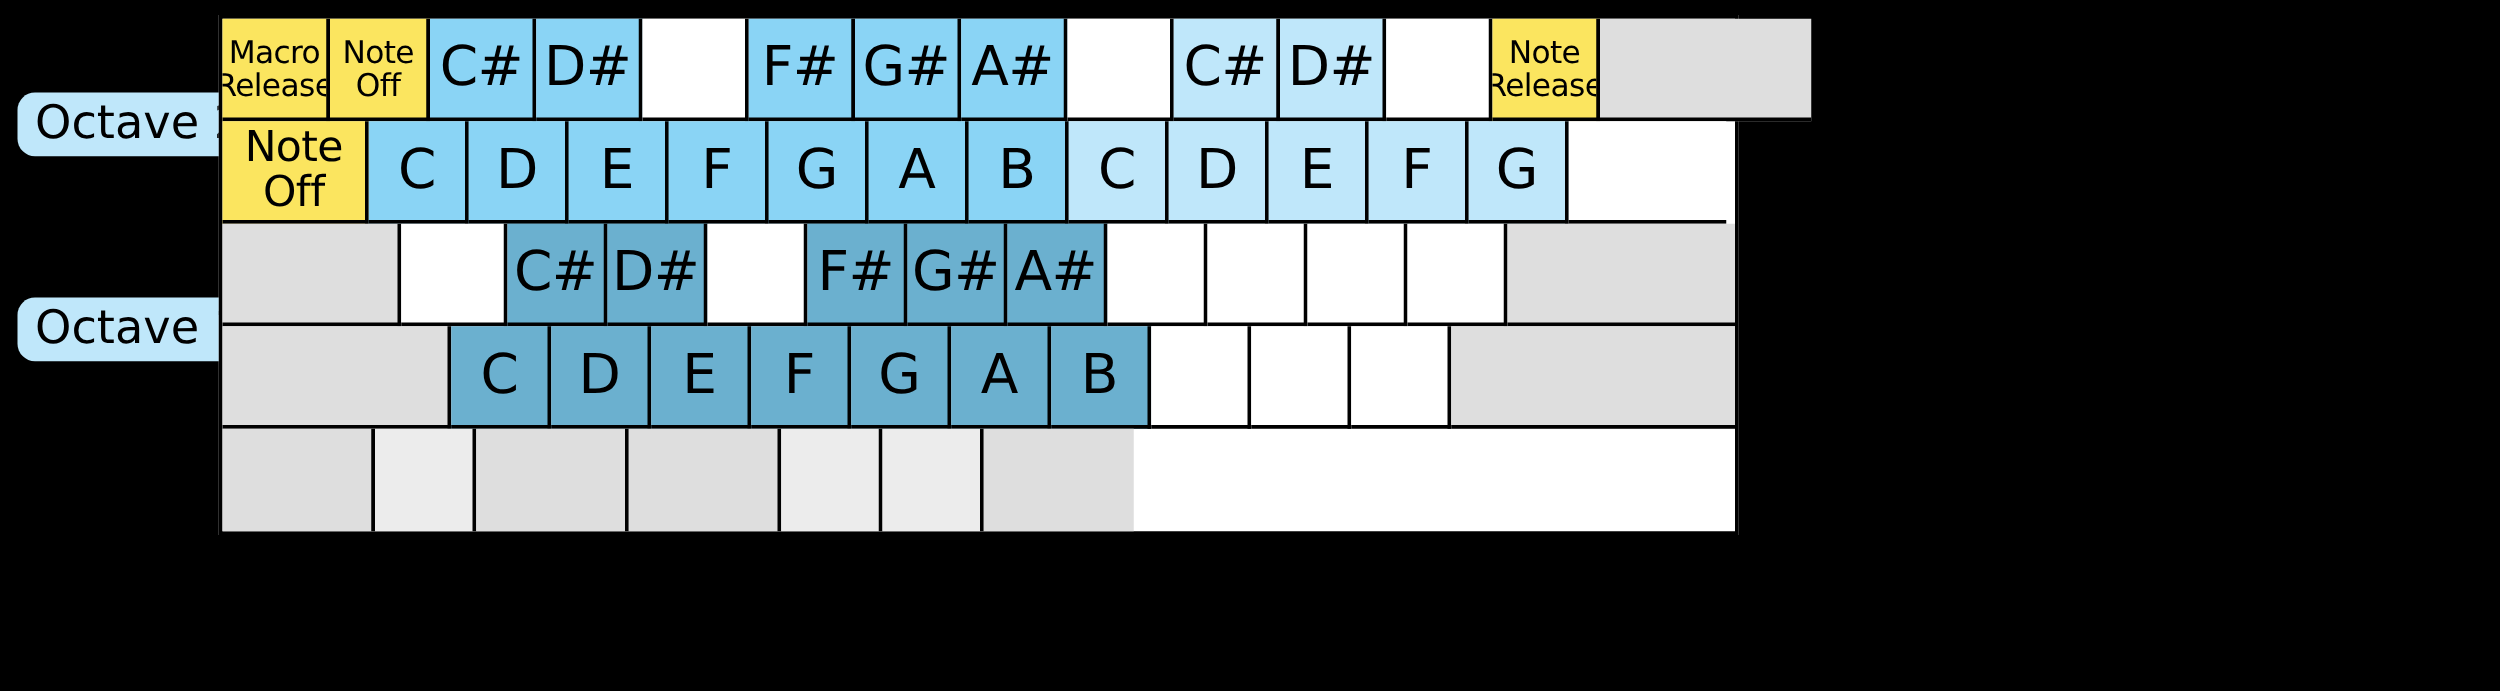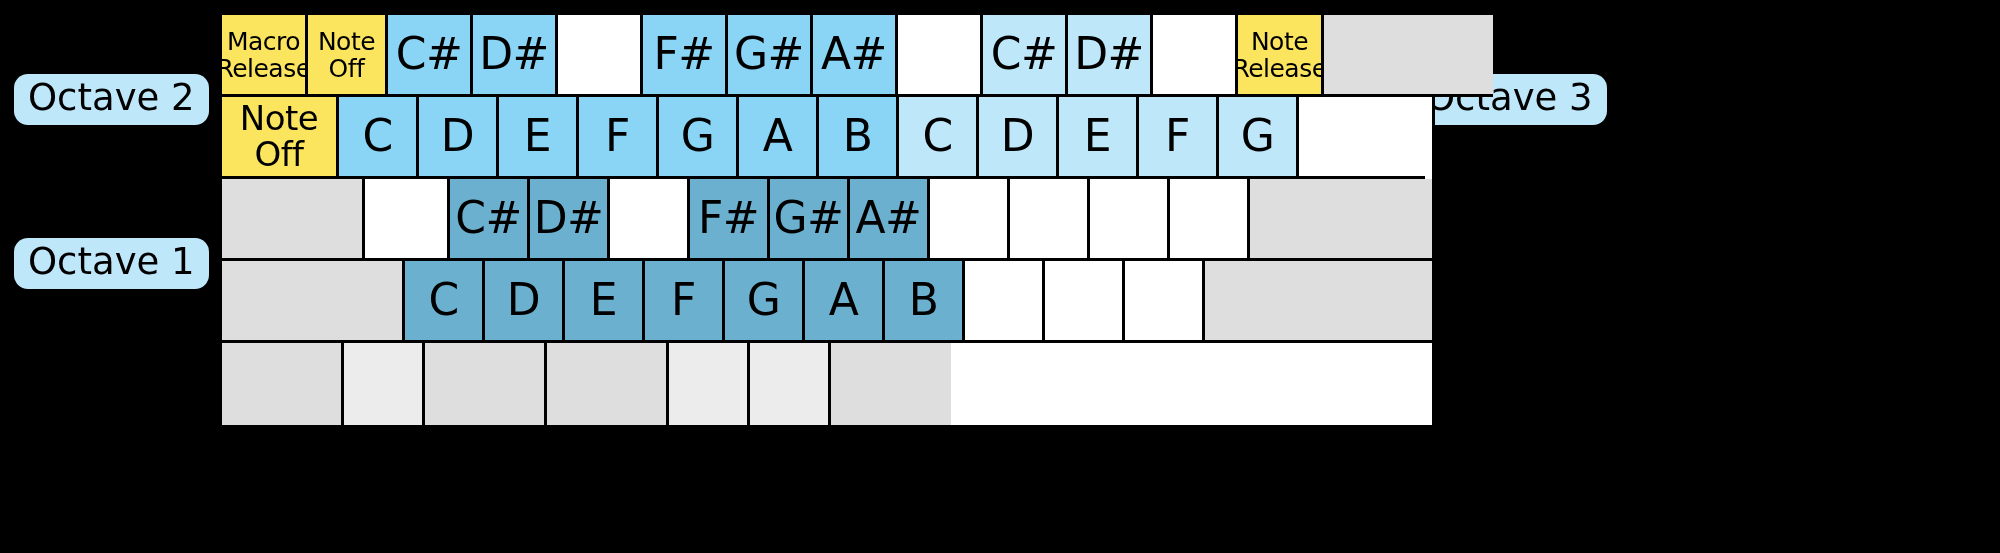--- a/index.html
+++ b/index.html
@@ -26,21 +26,20 @@
 
   
   .keyboard {
     position: absolute;
     left: 175px;
     top: 12px;
     width: 1216px;
     box-sizing: border-box;
     border: 3px solid #000000;
     background: #ffffff;
-    margin-left: 44px;
   }
   .krow {
     display: flex;
     height: 82px;
     box-sizing: border-box;
   }
   .key {
     box-sizing: border-box;
     border-right: 3px solid #000000;
     border-bottom: 3px solid #000000;
@@ -90,21 +89,20 @@
 </style>
 </head>
 <body>
 
 <div id="stage">
 
   <div class="badge" id="badge-oct2">Octave 2</div>
 
   <div class="badge" id="badge-oct1">Octave 1</div>
 
-  <div class="badge" id="badge-oct3">Octave 3</div>
 
   <div class="keyboard" id="keyboard">
       <div class="krow">
         <div class="key f-yellow sm" style="flex: 0 0 86px; width: 86px;">Macro
 Release</div>
         <div class="key f-yellow sm" style="flex: 0 0 80px; width: 80px;">Note
 Off</div>
         <div class="key f-sky" style="flex: 0 0 85px; width: 85px;">C#</div>
         <div class="key f-sky" style="flex: 0 0 85px; width: 85px;">D#</div>
         <div class="key f-white" style="flex: 0 0 85px; width: 85px;"></div>

